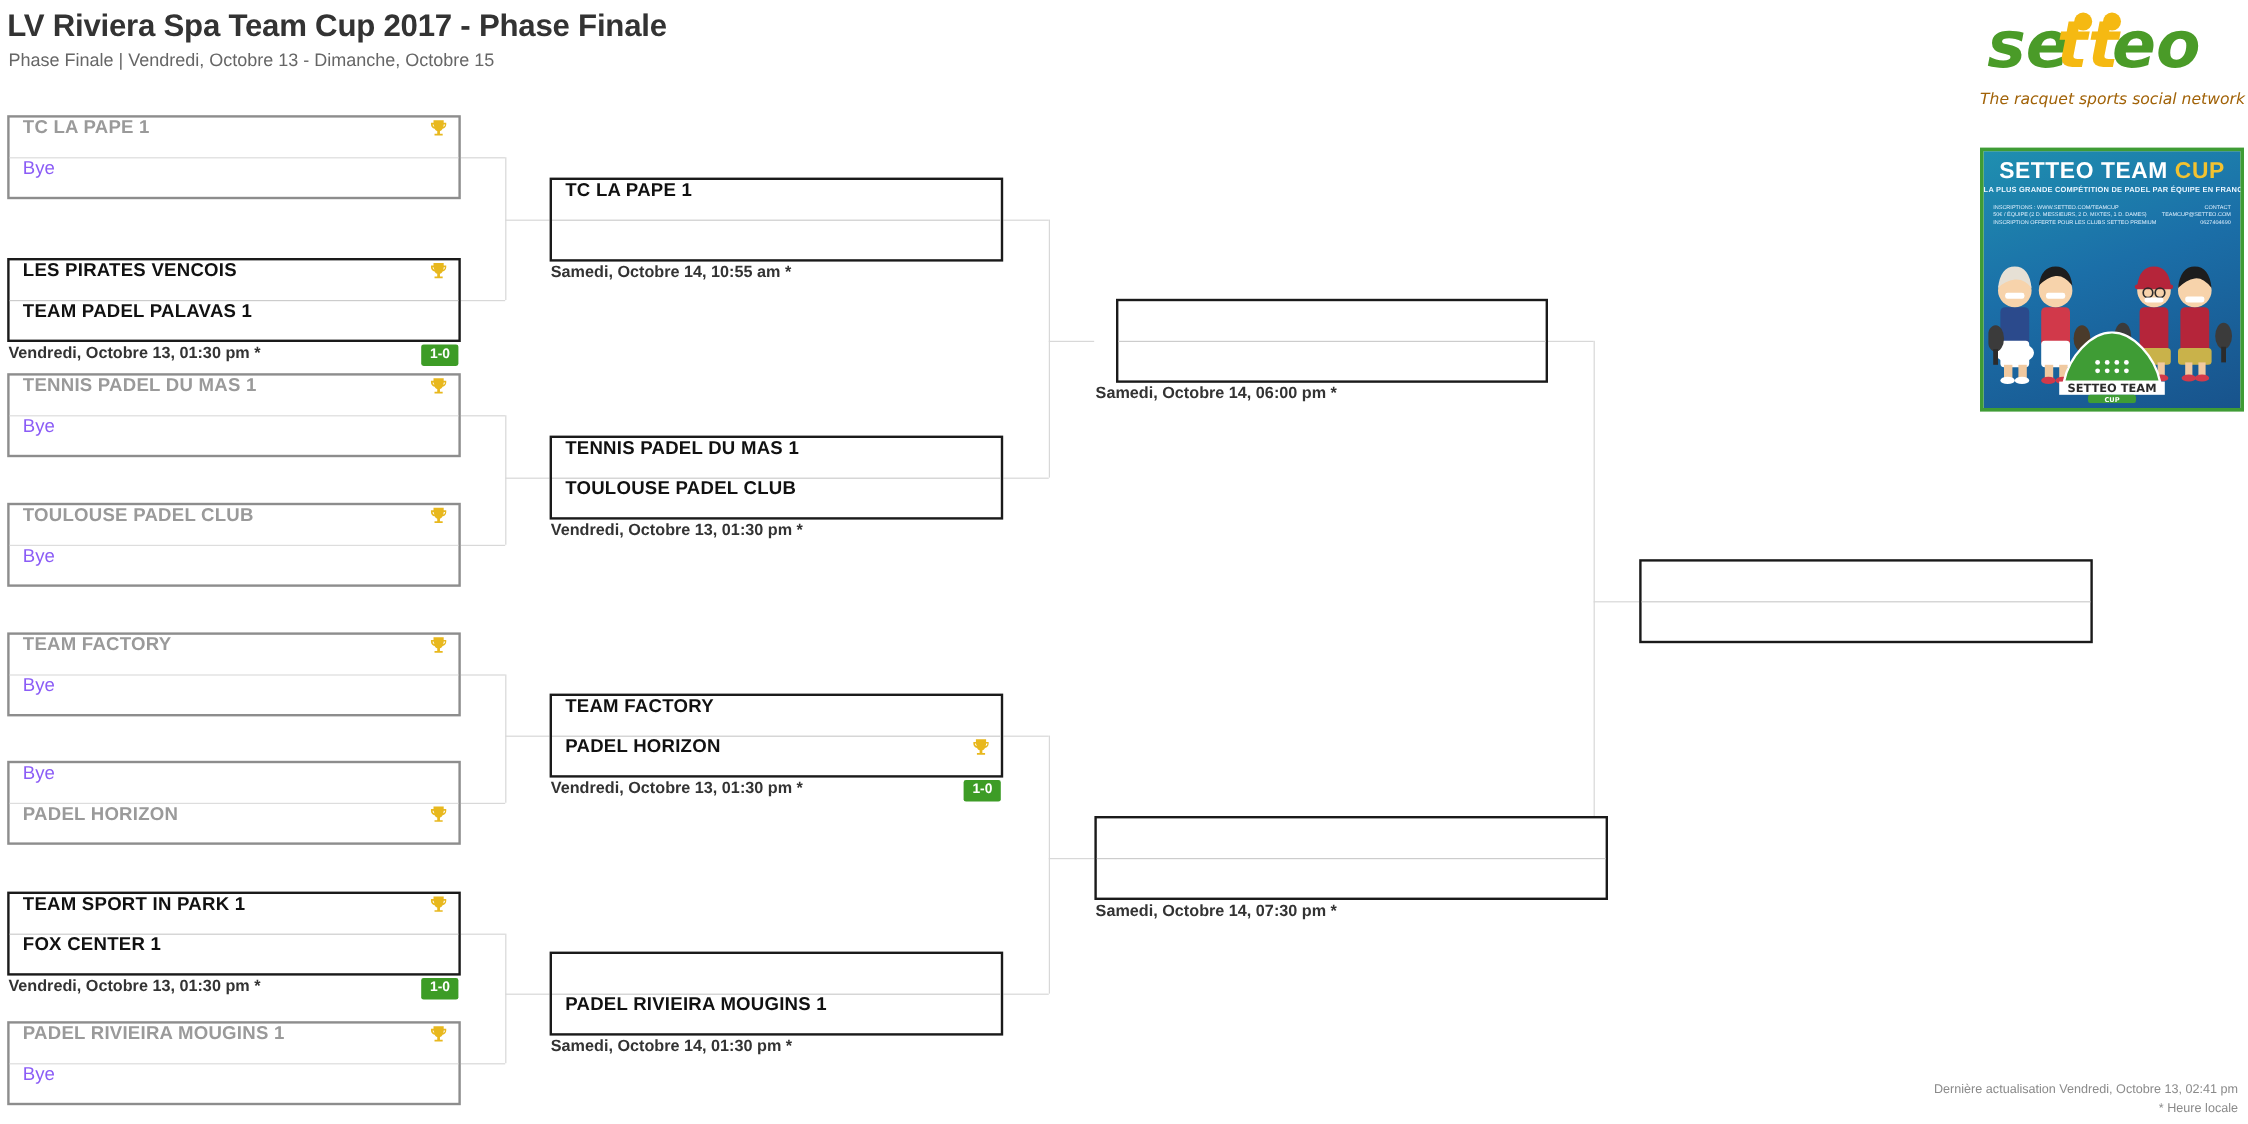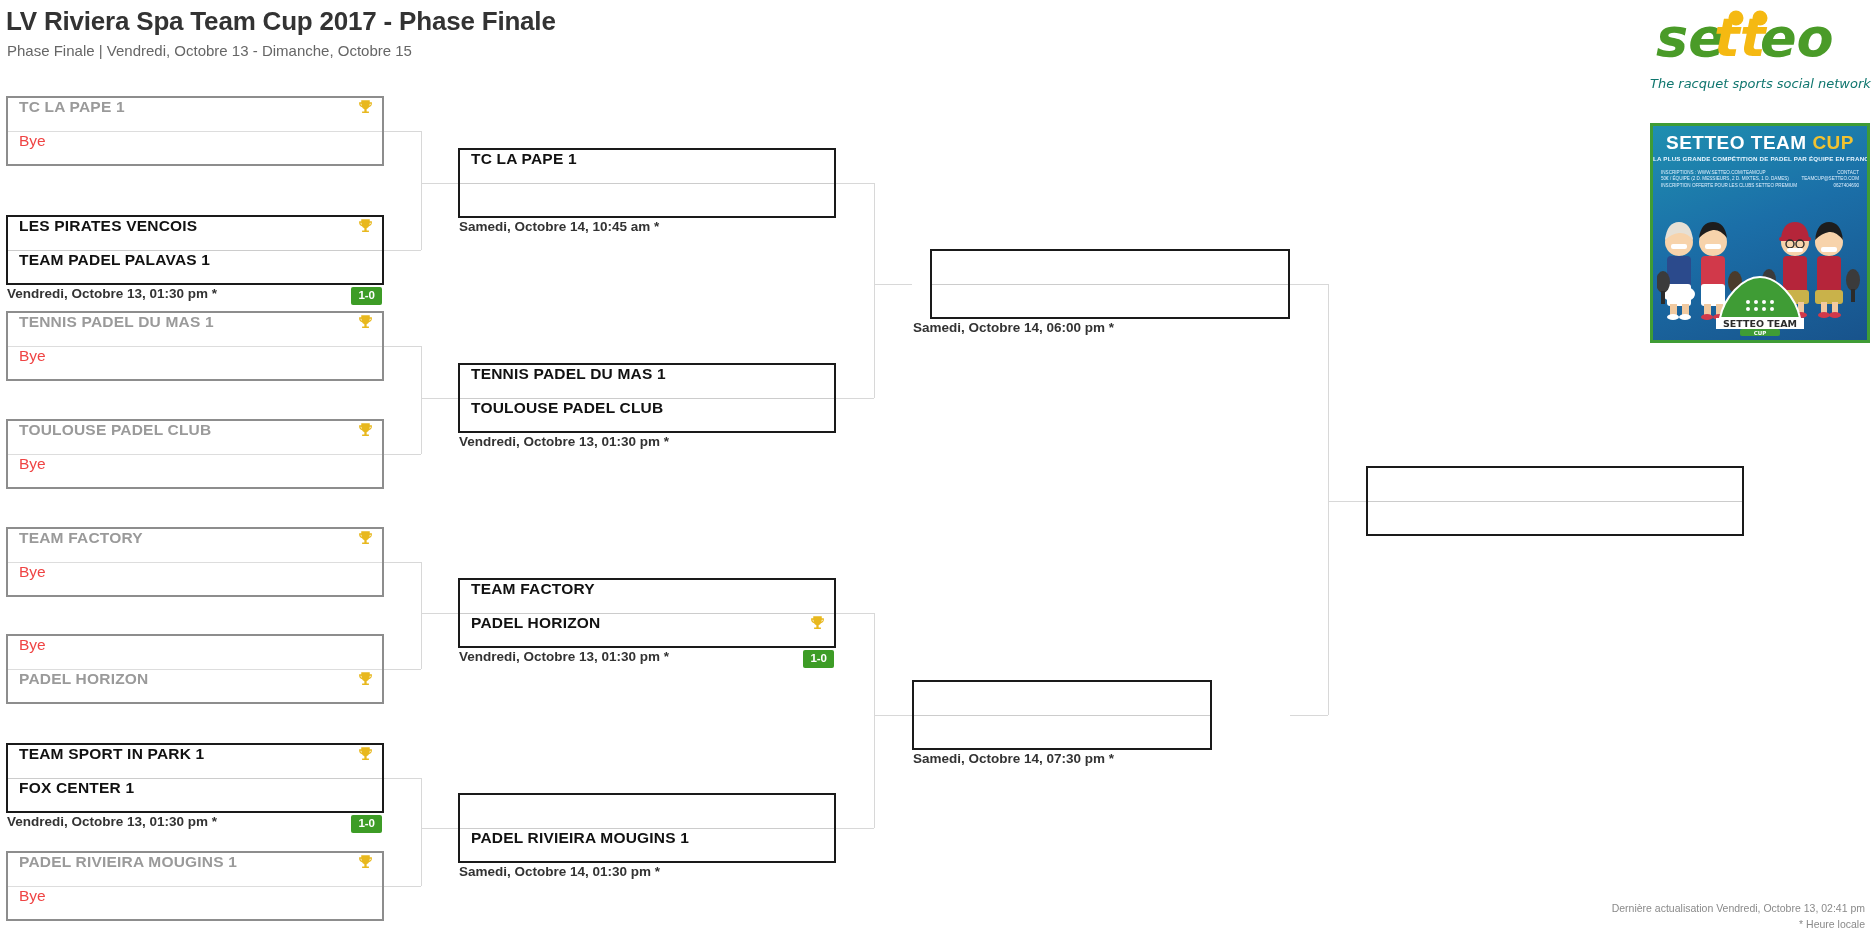--- a/index.html
+++ b/index.html
@@ -65,21 +65,21 @@
     padding: 0 8px 0 11px;
     font-size: 15.5px;
     white-space: nowrap;
     position: relative;
   }
   .slot + .slot { border-top: 1px solid #dddddd; }
   .match.played .slot + .slot { border-top: 1px solid #cccccc; }
 
   .slot .nm { flex: 1 1 auto; overflow: hidden; }
   .match.pending .slot .nm { color: #9a9a9a; font-weight: bold; letter-spacing: .2px; }
-  .match.pending .slot.bye .nm { color: #ef4444; font-weight: normal; letter-spacing: 0; }
+  .match.pending .slot.bye .nm { color: #8b5cf6; font-weight: normal; letter-spacing: 0; }
   .match.played  .slot .nm { color: #111111; font-weight: bold; letter-spacing: .2px; }
   .slot.empty .nm { color: transparent; }
 
   .trophy {
     flex: 0 0 auto;
     width: 17px;
     height: 17px;
     margin-left: 6px;
     display: block;
   }
@@ -135,21 +135,21 @@
   }
   #setteo-tagline {
     position: absolute;
     left: 1650px;
     top: 76px;
     width: 220px;
     text-align: center;
     font-family: "DejaVu Sans", sans-serif;
     font-style: italic;
     font-size: 13px;
-    color: #0f766e;
+    color: #a16207;
     white-space: nowrap;
   }
 
   #poster {
     position: absolute;
     left: 1650px;
     top: 123px;
     width: 220px;
     height: 220px;
     box-sizing: border-box;
@@ -406,21 +406,21 @@
             </svg>
           </div>
           <div class="slot empty">
             <span class="nm"></span>
             <svg class="trophy hidden" viewBox="0 0 24 24">
               <path d="M6 3h12v3h3v2.2c0 2.6-1.9 4.6-4.3 4.9-.6 1.3-1.7 2.3-3.1 2.7V19h3.2v2H7.2v-2h3.2v-3.2c-1.4-.4-2.5-1.4-3.1-2.7C4.9 12.8 3 10.8 3 8.2V6h3V3zm0 5H5v.2c0 1.3.9 2.4 2.1 2.7A9 9 0 0 1 6 8zm12 0c0 1-.2 2-.6 2.9 1.2-.3 2.1-1.4 2.1-2.7V8h-1.5z" fill="#e8b81e"></path>
             </svg>
           </div>
         </div>
         <div class="meta">
-          <div class="when">Samedi, Octobre 14, 10:45 am *</div>
+          <div class="when">Samedi, Octobre 14, 10:55 am *</div>
         </div>
       </div>
       <div class="match played" style="left: 458px; top: 363px; width: 378px;">
         <div class="box">
           <div class="slot">
             <span class="nm">TENNIS PADEL DU MAS 1</span>
             <svg class="trophy hidden" viewBox="0 0 24 24">
               <path d="M6 3h12v3h3v2.2c0 2.6-1.9 4.6-4.3 4.9-.6 1.3-1.7 2.3-3.1 2.7V19h3.2v2H7.2v-2h3.2v-3.2c-1.4-.4-2.5-1.4-3.1-2.7C4.9 12.8 3 10.8 3 8.2V6h3V3zm0 5H5v.2c0 1.3.9 2.4 2.1 2.7A9 9 0 0 1 6 8zm12 0c0 1-.2 2-.6 2.9 1.2-.3 2.1-1.4 2.1-2.7V8h-1.5z" fill="#e8b81e"></path>
             </svg>
           </div>
@@ -486,21 +486,21 @@
             <span class="nm"></span>
             <svg class="trophy hidden" viewBox="0 0 24 24">
               <path d="M6 3h12v3h3v2.2c0 2.6-1.9 4.6-4.3 4.9-.6 1.3-1.7 2.3-3.1 2.7V19h3.2v2H7.2v-2h3.2v-3.2c-1.4-.4-2.5-1.4-3.1-2.7C4.9 12.8 3 10.8 3 8.2V6h3V3zm0 5H5v.2c0 1.3.9 2.4 2.1 2.7A9 9 0 0 1 6 8zm12 0c0 1-.2 2-.6 2.9 1.2-.3 2.1-1.4 2.1-2.7V8h-1.5z" fill="#e8b81e"></path>
             </svg>
           </div>
         </div>
         <div class="meta">
           <div class="when">Samedi, Octobre 14, 06:00 pm *</div>
         </div>
       </div>
-      <div class="match played" style="left: 912px; top: 680px; width: 300px;">
+      <div class="match played" style="left: 912px; top: 680px; width: 428px;">
         <div class="box">
           <div class="slot empty">
             <span class="nm"></span>
             <svg class="trophy hidden" viewBox="0 0 24 24">
               <path d="M6 3h12v3h3v2.2c0 2.6-1.9 4.6-4.3 4.9-.6 1.3-1.7 2.3-3.1 2.7V19h3.2v2H7.2v-2h3.2v-3.2c-1.4-.4-2.5-1.4-3.1-2.7C4.9 12.8 3 10.8 3 8.2V6h3V3zm0 5H5v.2c0 1.3.9 2.4 2.1 2.7A9 9 0 0 1 6 8zm12 0c0 1-.2 2-.6 2.9 1.2-.3 2.1-1.4 2.1-2.7V8h-1.5z" fill="#e8b81e"></path>
             </svg>
           </div>
           <div class="slot empty">
             <span class="nm"></span>
             <svg class="trophy hidden" viewBox="0 0 24 24">

